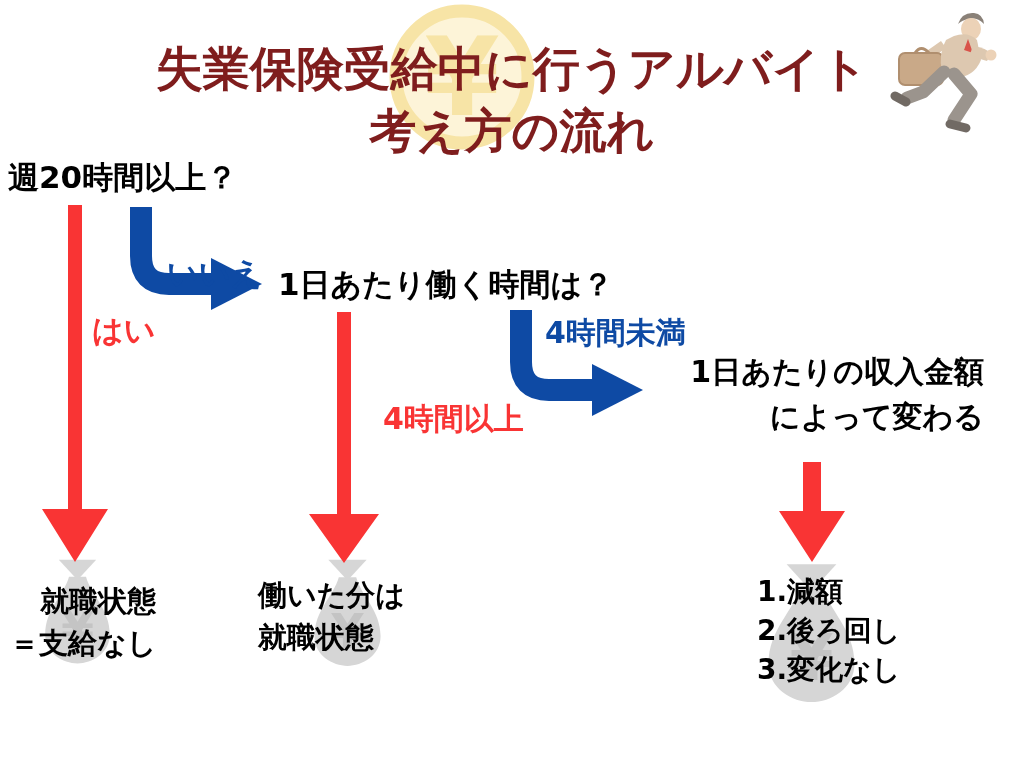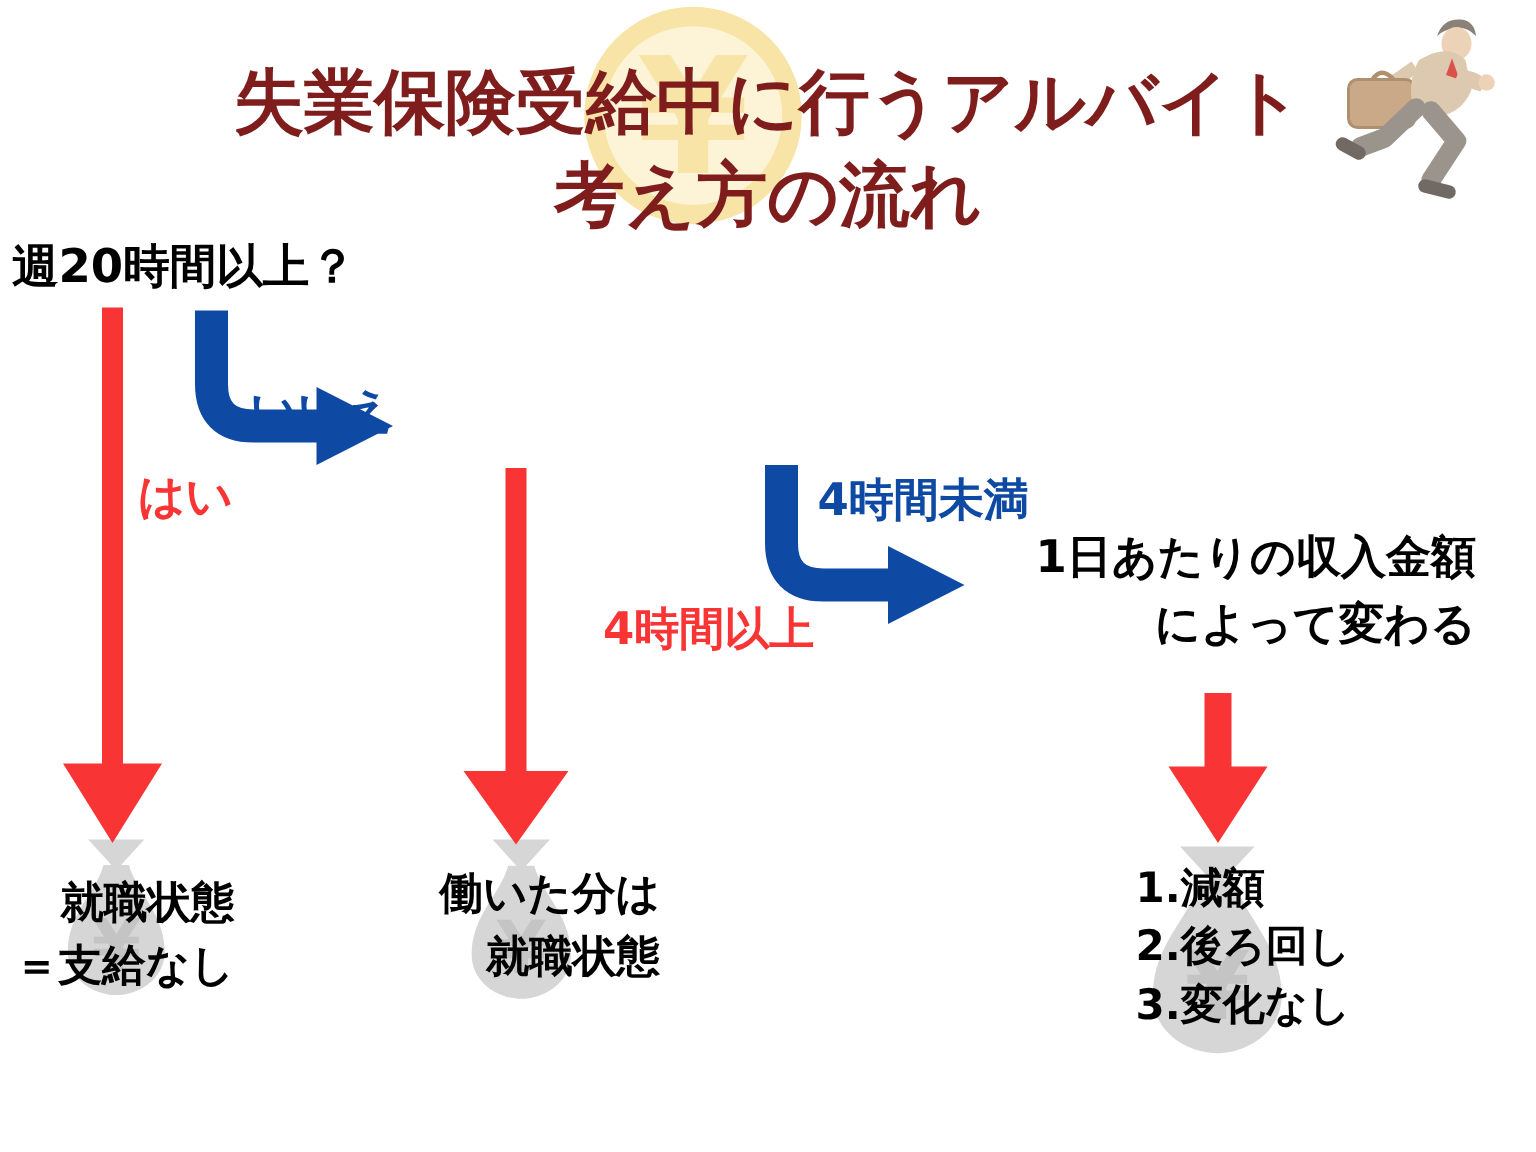--- a/index.html
+++ b/index.html
@@ -77,36 +77,37 @@
     <div>失業保険受給中に行うアルバイト</div>
     <div>考え方の流れ</div>
   </div>
 
   <div class="abs jp q" style="left:8px;top:157px;">週20時間以上？</div>
 
   <div class="abs jp lbl-blue" style="left:167px;top:208px;margin-top:45px;">いいえ</div>
 
   <div class="abs jp lbl-red" style="left:92px;top:310px;font-size:31px;">はい</div>
 
+  <div class="abs jp q" style="left:278px;top:264px;">1日あたり働く時間は？</div>
 
   <div class="abs jp lbl-blue" style="left:545px;top:313px;font-size:30px;text-align:right;">4時間未満</div>
 
-  <div class="abs jp lbl-red" style="left:383px;top:399px;margin-left:19px;">4時間以上</div>
+  <div class="abs jp lbl-red" style="left:383px;top:399px;">4時間以上</div>
 
   <div class="abs jp income-block">
     <div>1日あたりの収入金額</div>
     <div>によって変わる</div>
   </div>
 
   <div class="abs jp outcome" style="left:10px;top:580px;text-align:right;">
     <div>就職状態</div>
     <div>＝支給なし</div>
   </div>
 
-  <div class="abs jp outcome" style="left:258px;top:574px;width:182px;text-align:right;">
+  <div class="abs jp outcome" style="left:258px;top:574px;width:182px;text-align:left;">
     <div>働いた分は</div>
     <div>就職状態</div>
   </div>
 
   <div class="abs jp outcome-list" style="left:745px;top:572px;">
     <div>1.減額</div>
     <div>2.後ろ回し</div>
     <div>3.変化なし</div>
   </div>
 

